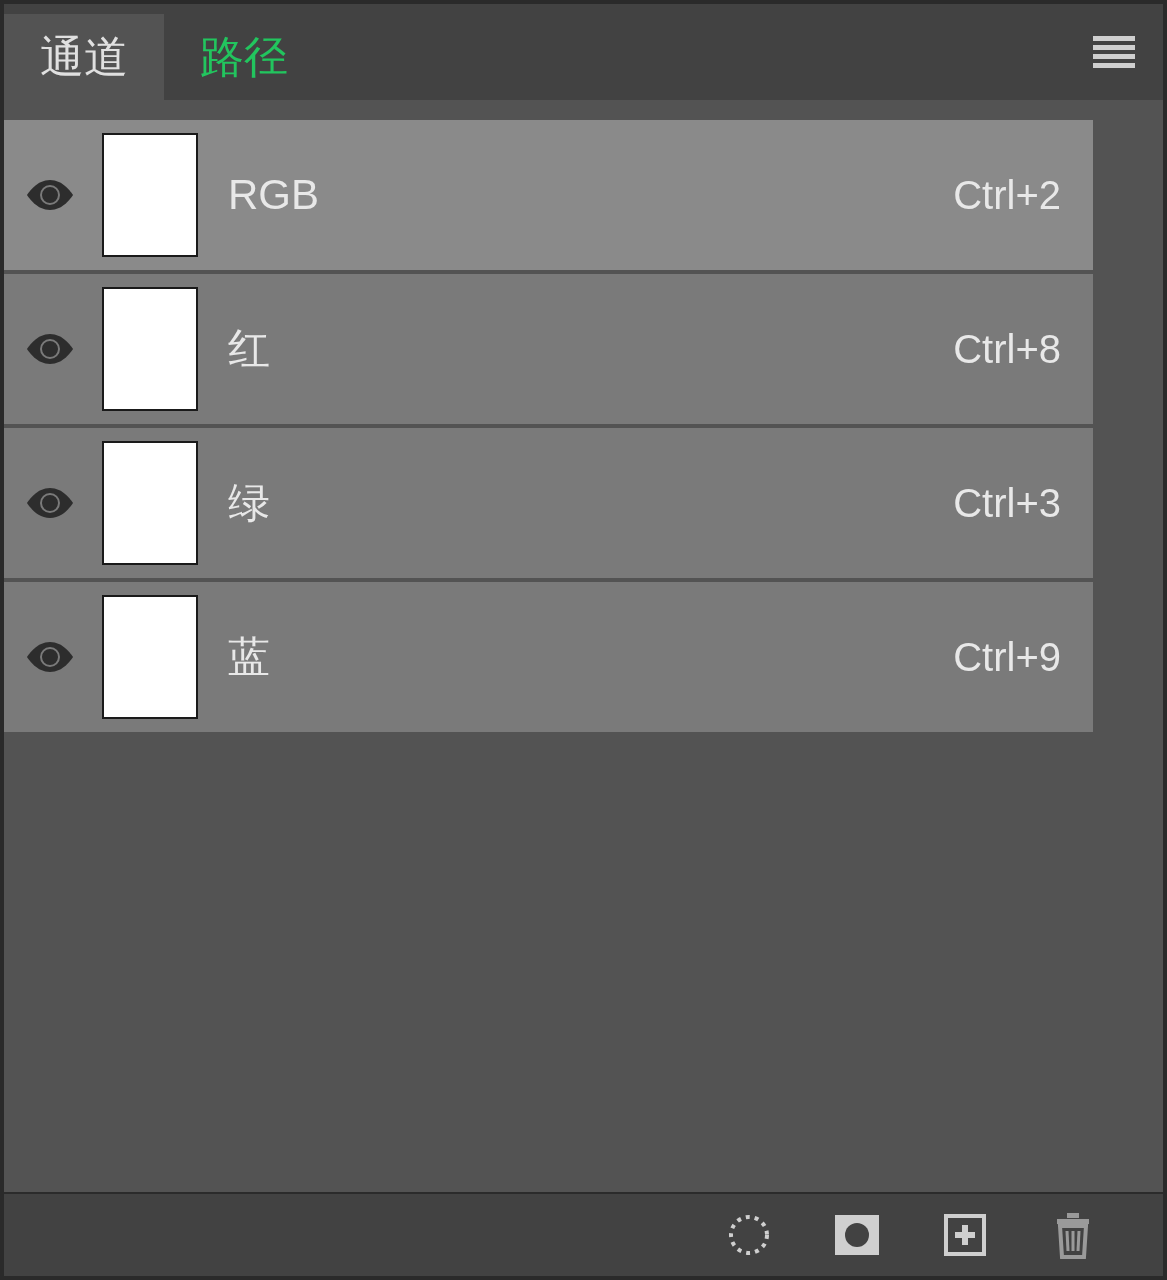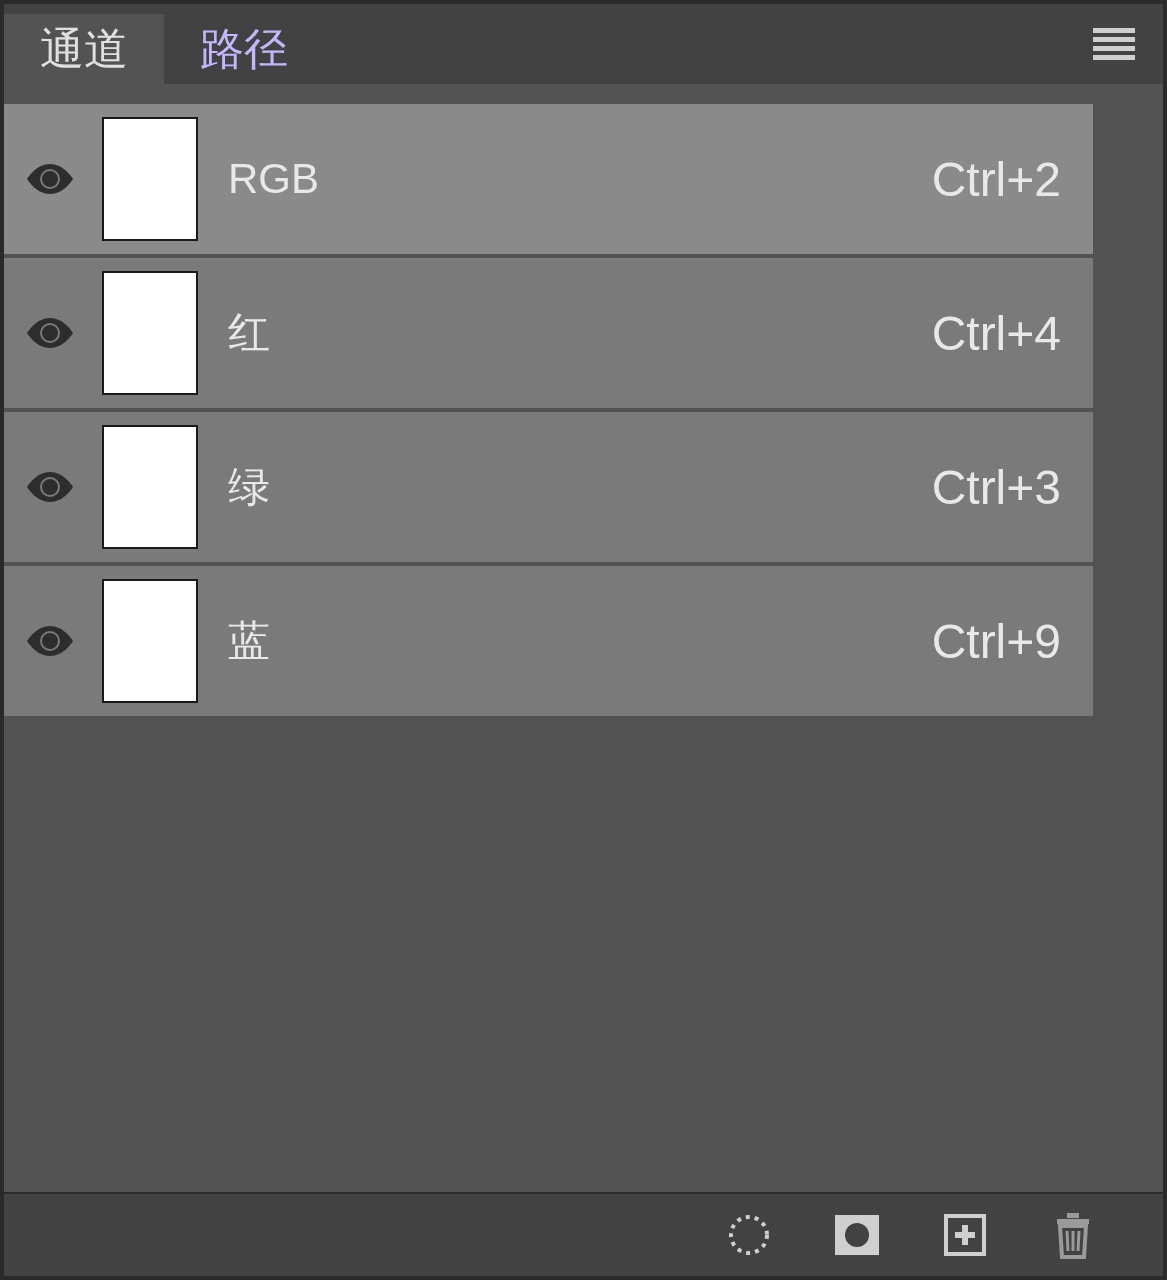--- a/index.html
+++ b/index.html
@@ -16,35 +16,35 @@
       border: 4px solid #2a2a2a;
     }
     .panel {
       width: 100%;
       height: 100%;
       display: flex;
       flex-direction: column;
       background: #535353;
     }
     .tab-bar {
-      height: 80px;
+      height: 96px;
       background: #424242;
       display: flex;
       align-items: center;
       position: relative;
       padding-top: 10px;
     }
     .tab {
       height: 100%;
       padding: 0 36px;
       display: flex;
       align-items: center;
       justify-content: center;
       font-size: 44px;
-      color: #c4b5fd;
+      color: #22c55e;
       cursor: pointer;
       user-select: none;
     }
     .tab.active {
       background: #535353;
       color: #e0e0e0;
     }
     .panel-menu {
       position: absolute;
       right: 28px;
@@ -88,21 +88,21 @@
       border: 2px solid #1a1a1a;
       margin-right: 30px;
       flex-shrink: 0;
     }
     .channel-name {
       font-size: 42px;
       color: #e8e8e8;
       flex: 1;
     }
     .channel-shortcut {
-      font-size: 48px;
+      font-size: 40px;
       color: #e8e8e8;
       margin-right: 12px;
     }
     .footer {
       height: 84px;
       background: #424242;
       border-top: 2px solid #2b2b2b;
       display: flex;
       align-items: center;
       justify-content: flex-end;
@@ -165,21 +165,21 @@
         <span>
           <svg width="46" height="30" viewBox="0 0 46 30">
             <path d="M23 0 C10 0 2 12 0 15 C2 18 10 30 23 30 C36 30 44 18 46 15 C44 12 36 0 23 0 Z" fill="#2d2d2d"></path>
             <circle cx="23" cy="15" r="8" fill="#2d2d2d"></circle>
             <circle cx="23" cy="15" r="9" fill="none" stroke="#7a7a7a" stroke-width="2"></circle>
           </svg>
         </span>
       </div>
       <div class="thumb"></div>
       <div class="channel-name">红</div>
-      <div class="channel-shortcut">Ctrl+4</div>
+      <div class="channel-shortcut">Ctrl+8</div>
     </div>
 
     <div class="channel-row">
       <div class="eye">
         <span>
           <svg width="46" height="30" viewBox="0 0 46 30">
             <path d="M23 0 C10 0 2 12 0 15 C2 18 10 30 23 30 C36 30 44 18 46 15 C44 12 36 0 23 0 Z" fill="#2d2d2d"></path>
             <circle cx="23" cy="15" r="8" fill="#2d2d2d"></circle>
             <circle cx="23" cy="15" r="9" fill="none" stroke="#7a7a7a" stroke-width="2"></circle>
           </svg>

